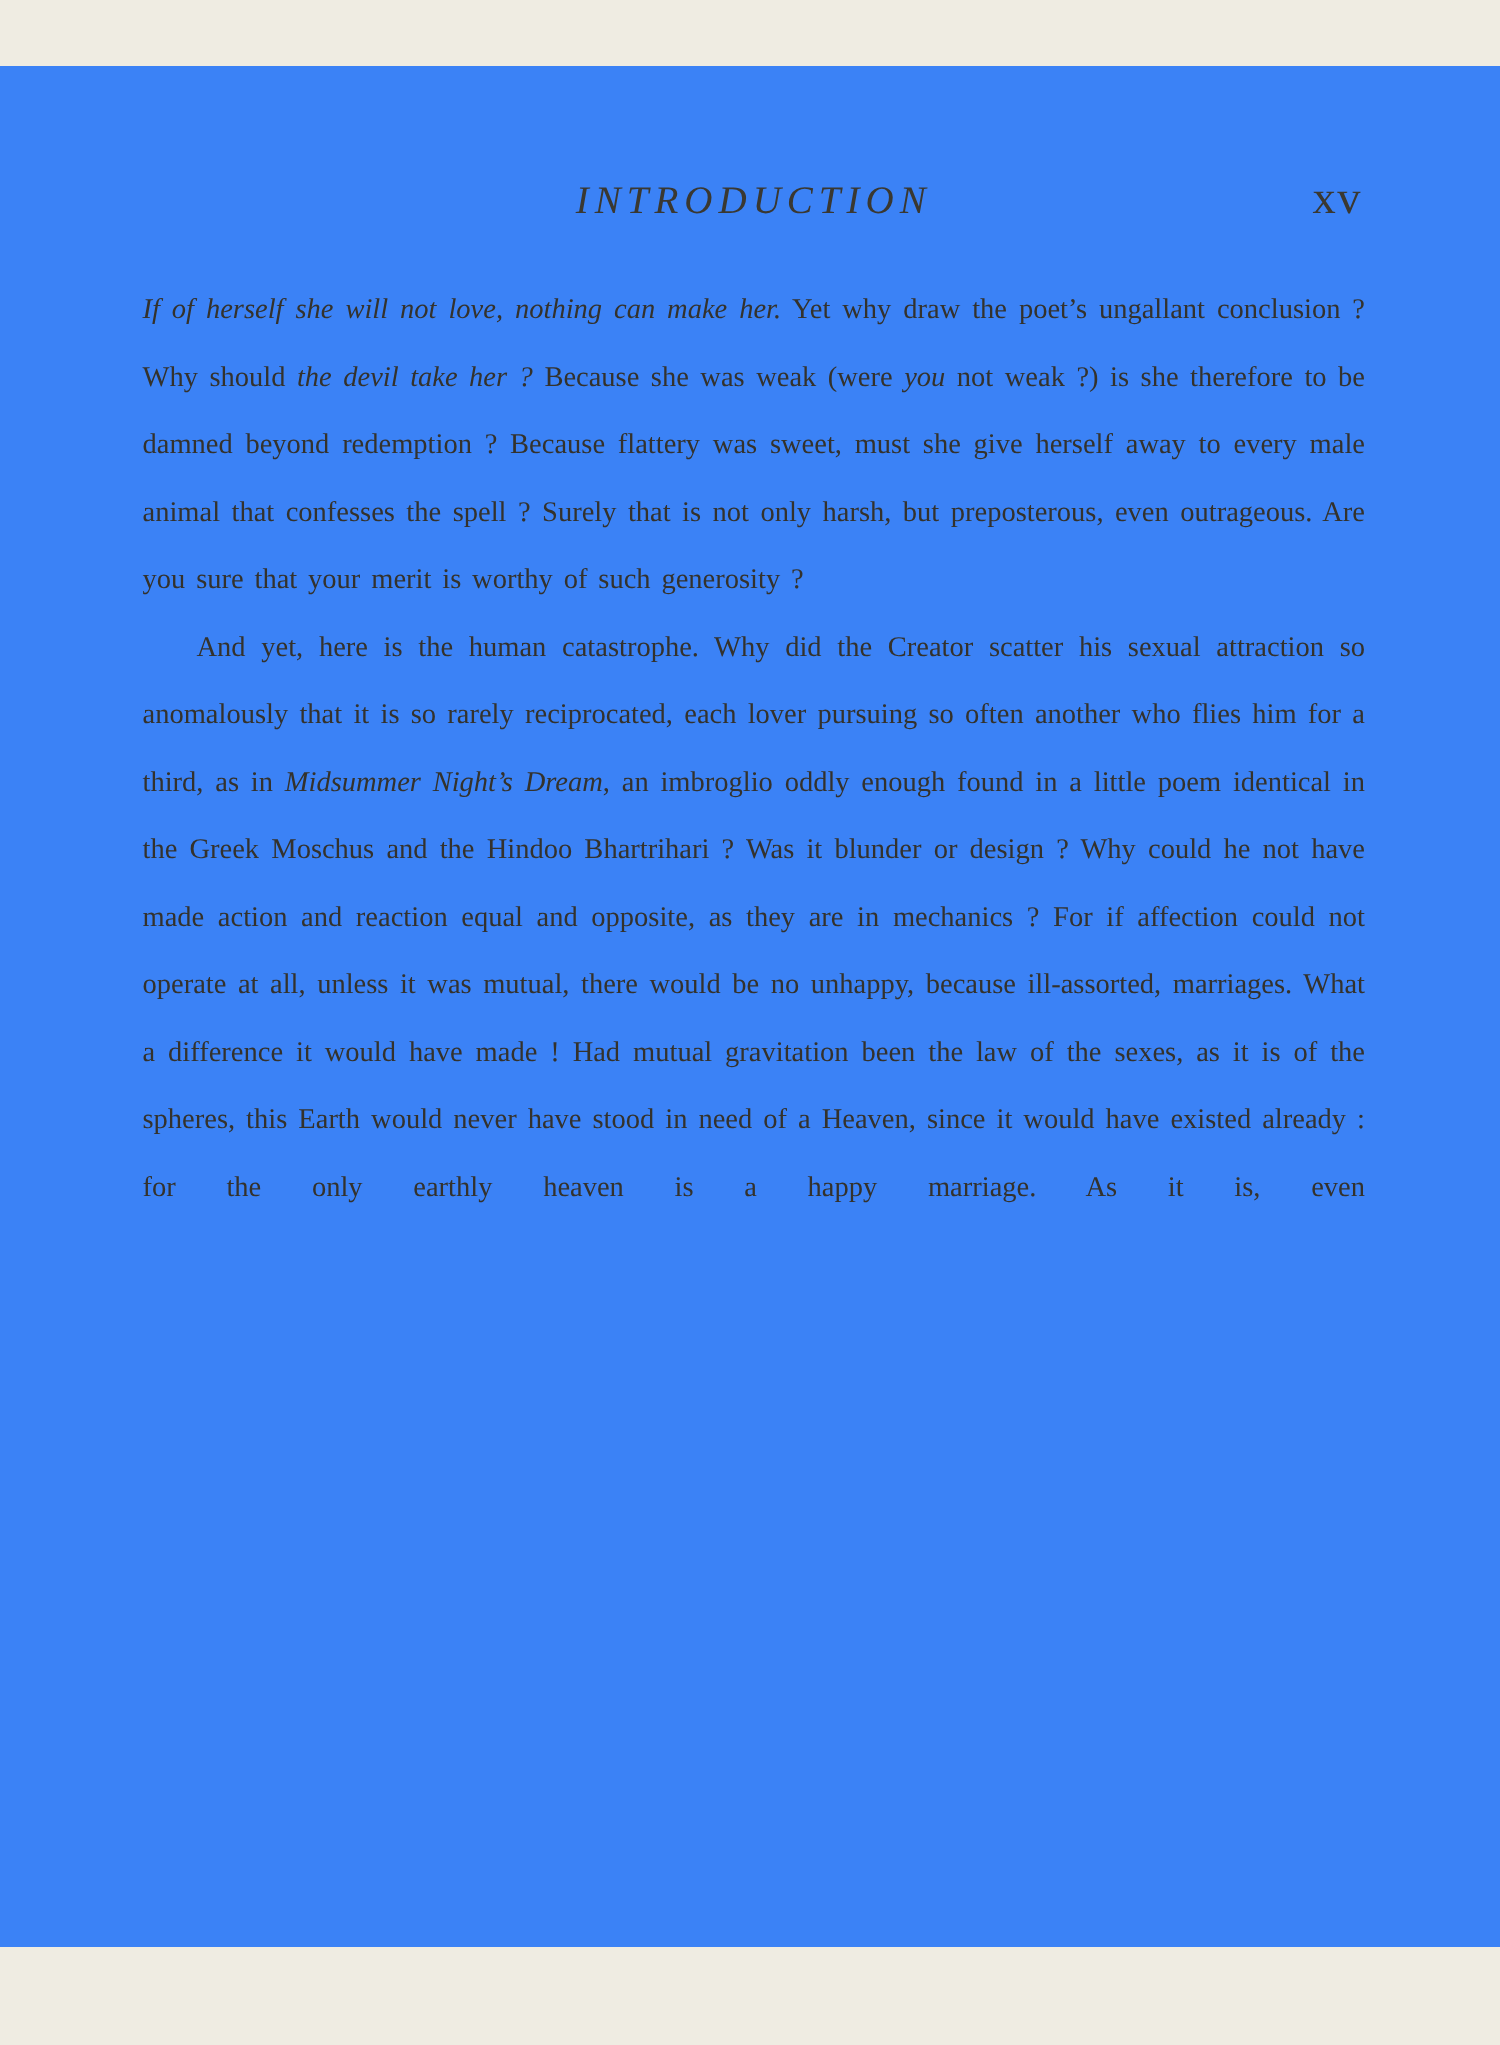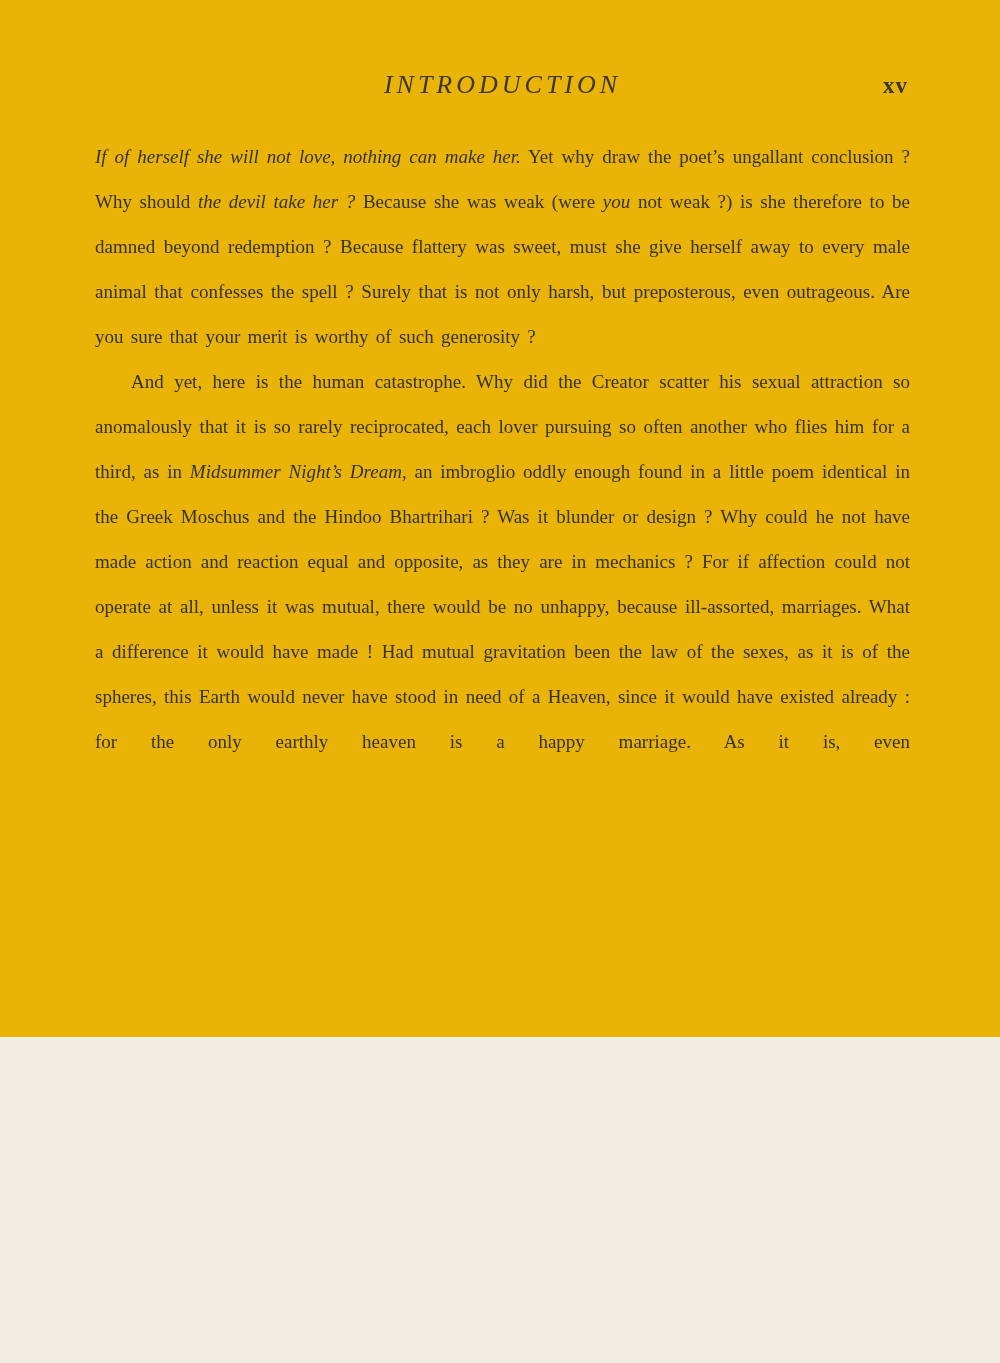--- a/index.html
+++ b/index.html
@@ -3,47 +3,48 @@
 <meta charset="utf-8">
 <style>
   html, body {
     margin: 0;
     padding: 0;
     background: #efece2;
   }
   .page {
     position: relative;
     width: 1000px;
-    height: 1037px;
+    height: 1254px;
     box-sizing: border-box;
-    background: #eab308;
+    background: #3b82f6;
     color: #34322c;
     font-family: "Liberation Serif", "DejaVu Serif", serif;
     padding: 70px 90px 40px 95px;
     overflow: hidden;
+    margin-top: 44px;
   }
   .page-header {
     display: grid;
     grid-template-columns: 1fr auto 1fr;
     align-items: baseline;
     margin-bottom: 34px;
   }
   .running-title {
     grid-column: 2;
     font-style: italic;
     font-size: 26px;
     letter-spacing: 4px;
     color: #3a3831;
     text-align: center;
   }
   .page-number {
     grid-column: 3;
     justify-self: end;
-    font-size: 23px;
-    font-weight: bold;
+    font-size: 31px;
+    font-weight: normal;
     letter-spacing: 1px;
     color: #3a3831;
     padding-right: 2px;
   }
   .page-body {
     width: 815px;
   }
   .para {
     margin: 0;
     font-size: 19px;

